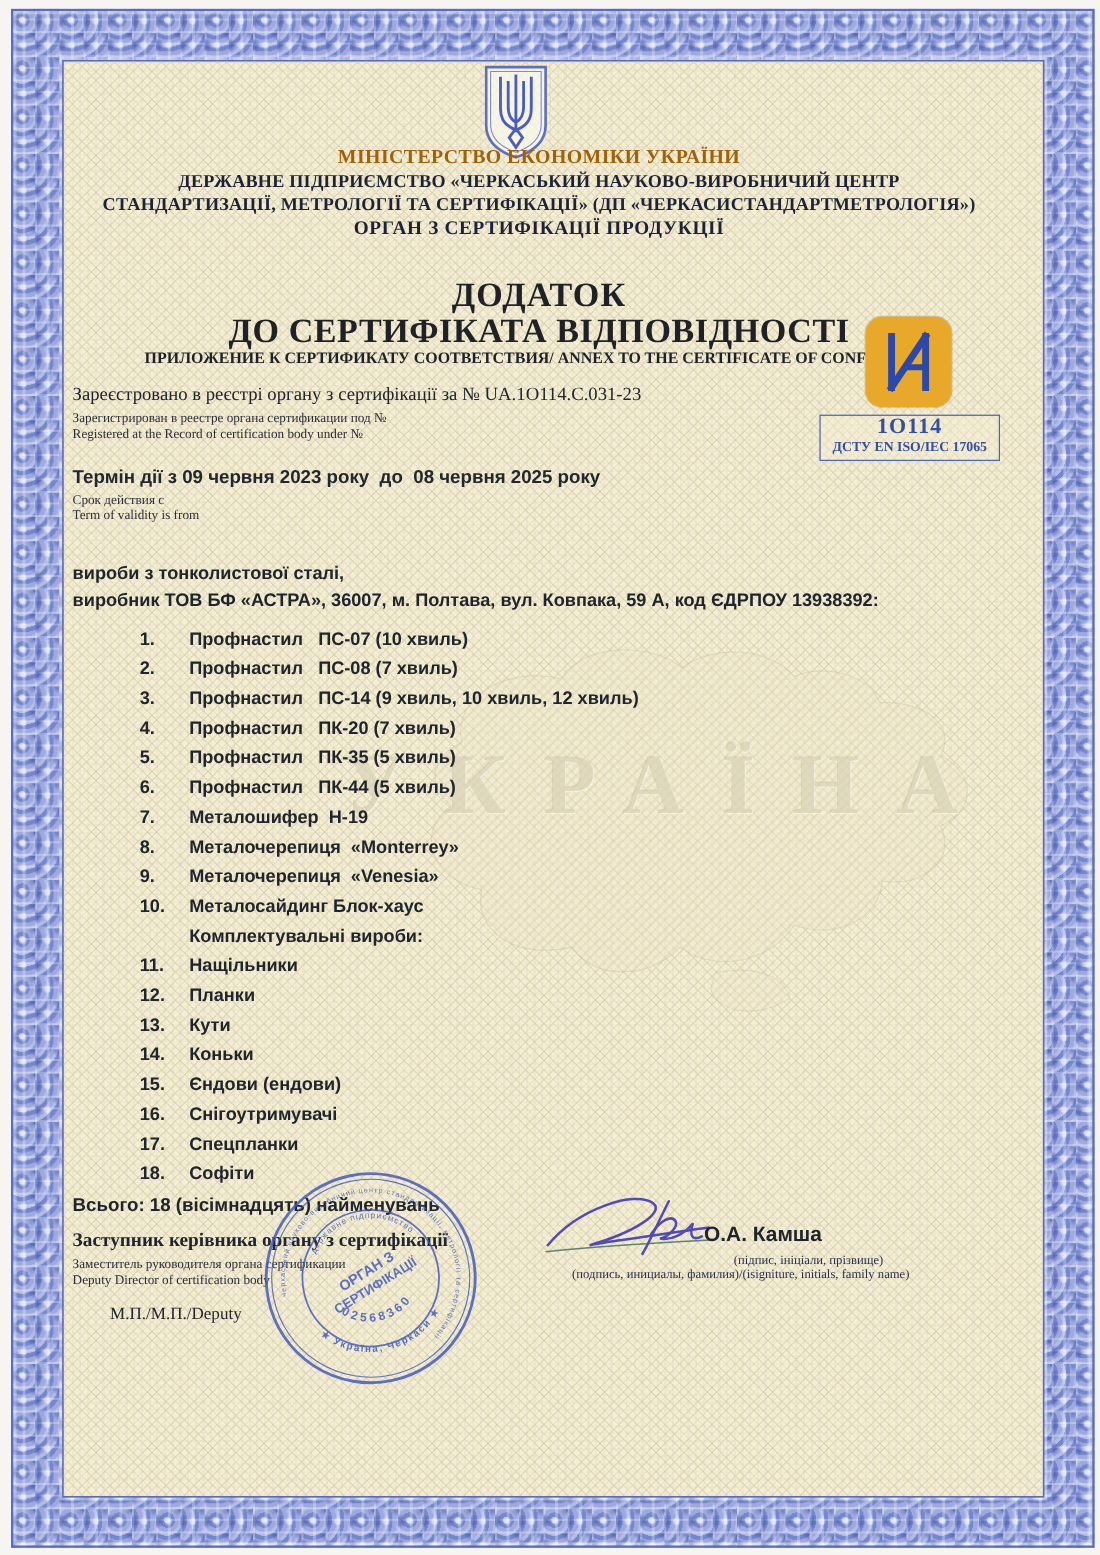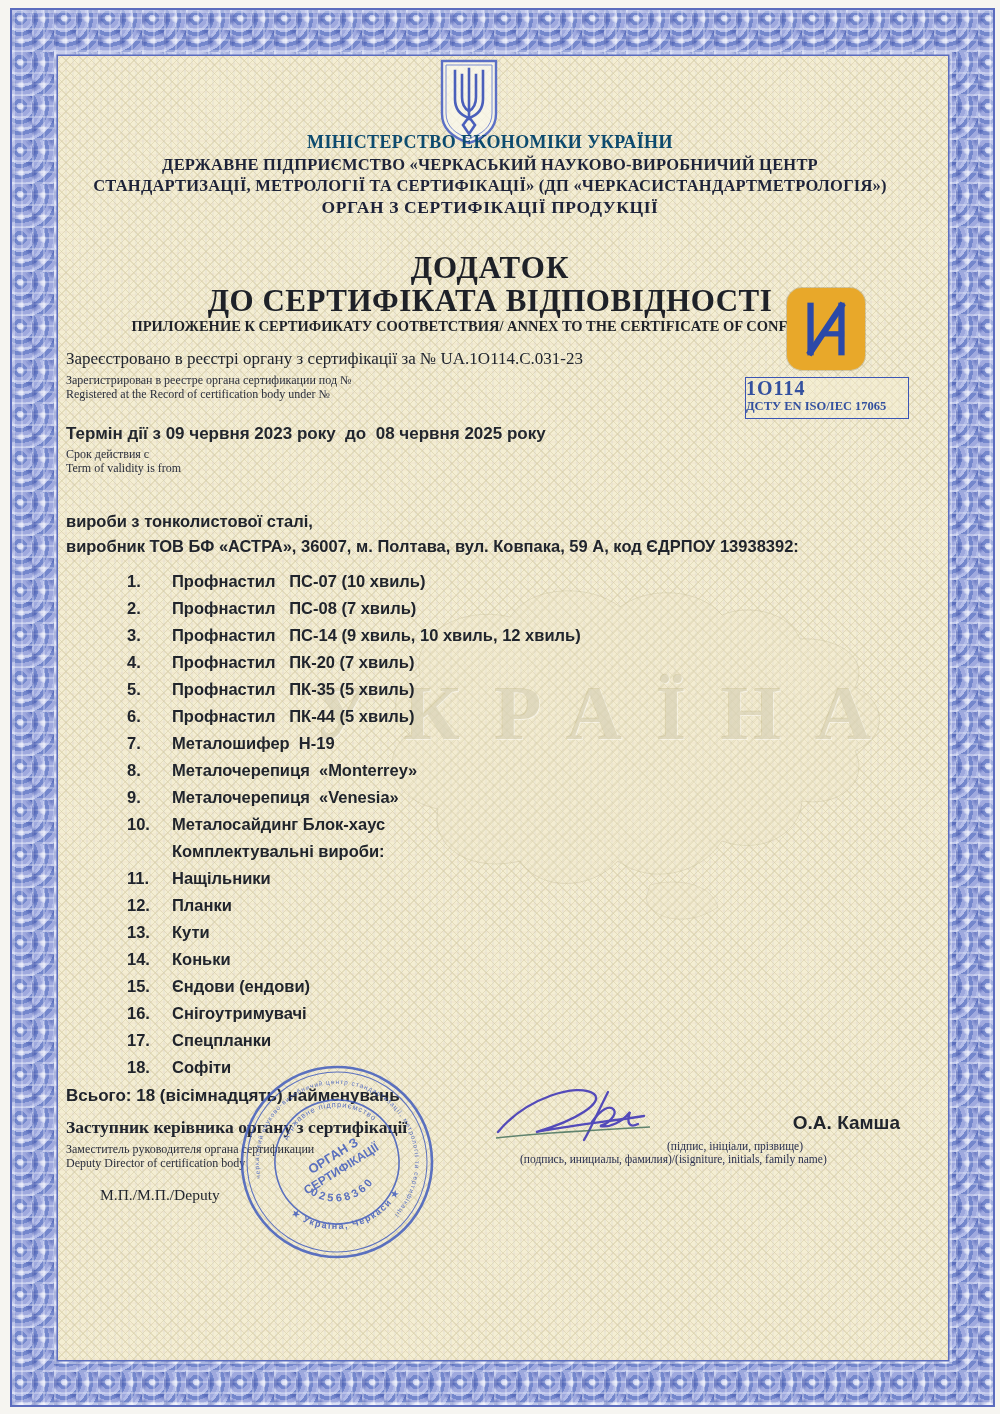--- a/index.html
+++ b/index.html
@@ -30,21 +30,21 @@
     box-shadow:0 0 0 1.5px #5b6cbe, 0 0 0 4px rgba(255,255,255,.4);
     z-index:1;}
   .wm-map{z-index:2;}
   .wm-text{z-index:2;left:312px;top:668px;font-family:"Liberation Serif",serif;
     font-weight:bold;font-size:78px;letter-spacing:34px;color:rgba(187,177,129,.38);
     text-shadow:1px 1px 0 rgba(255,255,255,.45);}
   .content{position:absolute;inset:0;z-index:3;}
   .serif{font-family:"Liberation Serif",serif;}
   .sans{font-family:"Liberation Sans","DejaVu Sans",sans-serif;}
   .ctr{left:60px;right:80px;text-align:center;}
-  .hdr1{top:132px;font-size:18px;font-weight:bold;letter-spacing:.4px;color:#0c4a6e;}
+  .hdr1{top:132px;font-size:18px;font-weight:bold;letter-spacing:.4px;color:#a16207;}
   .hdr2{top:155px;font-size:16.5px;font-weight:bold;letter-spacing:.2px;color:#1d2238;}
   .hdr3{top:176px;font-size:16.5px;font-weight:bold;letter-spacing:.2px;color:#1d2238;}
   .hdr4{top:197px;font-size:17.5px;font-weight:bold;letter-spacing:.6px;color:#1d2238;}
   .ttl1{top:250px;font-size:31px;font-weight:bold;letter-spacing:1px;color:#1e2128;}
   .ttl2{top:283px;font-size:31px;font-weight:bold;letter-spacing:.5px;color:#1e2128;}
   .ttl3{top:318px;font-size:14.5px;font-weight:bold;color:#1e2128;}
   .reg-main{left:66px;top:349px;font-size:17px;font-weight:normal;color:#20242e;}
   .reg-sub1{left:66px;top:373px;font-size:12px;color:#2a2e3c;}
   .reg-sub2{left:66px;top:387px;font-size:12px;color:#2a2e3c;}
   .val-main{left:66px;top:424px;font-size:17px;font-weight:bold;color:#22262e;white-space:pre;}
@@ -53,27 +53,27 @@
   .prod1{left:66px;top:512px;font-size:16.5px;font-weight:bold;color:#20242c;}
   .prod2{left:66px;top:537px;font-size:16.5px;font-weight:bold;color:#20242c;}
   .list-row{left:0;font-size:16.5px;font-weight:bold;color:#20242c;}
   .list-row .num{position:absolute;left:127px;white-space:pre;}
   .list-row .itm{position:absolute;left:172px;white-space:pre;}
   .total{left:66px;top:1086px;font-size:17px;font-weight:bold;color:#20242c;}
   .pos1{left:66px;top:1117px;font-size:17.5px;font-weight:bold;color:#20242e;}
   .pos2{left:66px;top:1142px;font-size:12px;color:#2a2e3c;}
   .pos3{left:66px;top:1156px;font-size:12px;color:#2a2e3c;}
   .mp{left:100px;top:1186px;font-size:15.5px;color:#22262e;}
-  .sig-name{left:640px;top:1112px;width:260px;text-align:right;font-size:19px;font-weight:bold;color:#20242c;}
+  .sig-name{left:640px;top:1112px;width:260px;text-align:left;font-size:19px;font-weight:bold;color:#20242c;}
   .sig-cap1{left:520px;top:1140px;width:430px;text-align:center;font-size:11.5px;color:#2a3050;}
   .sig-cap2{left:520px;top:1153px;width:430px;text-align:left;font-size:11.5px;color:#2a3050;}
   .logo{left:787px;top:288px;width:78px;height:82px;background:#e8a82a;border-radius:15px;
     display:flex;align-items:center;justify-content:center;box-shadow:0 0 0 1px rgba(120,90,20,.25);}
   .codebox{left:745px;top:377px;width:162px;height:40px;border:1.5px solid #3b55b5;
-    color:#33509f;background:rgba(244,238,211,.4);}
+    text-align:center;color:#33509f;background:rgba(244,238,211,.4);}
   .codebox .c1{font-size:20px;font-weight:bold;line-height:21px;letter-spacing:1px;}
   .codebox .c2{font-size:12.5px;font-weight:bold;line-height:15px;}
 </style>
 </head>
 <body>
 
 <div class="page">
   <div class="ornate"></div>
   <div class="inner"></div>
 

